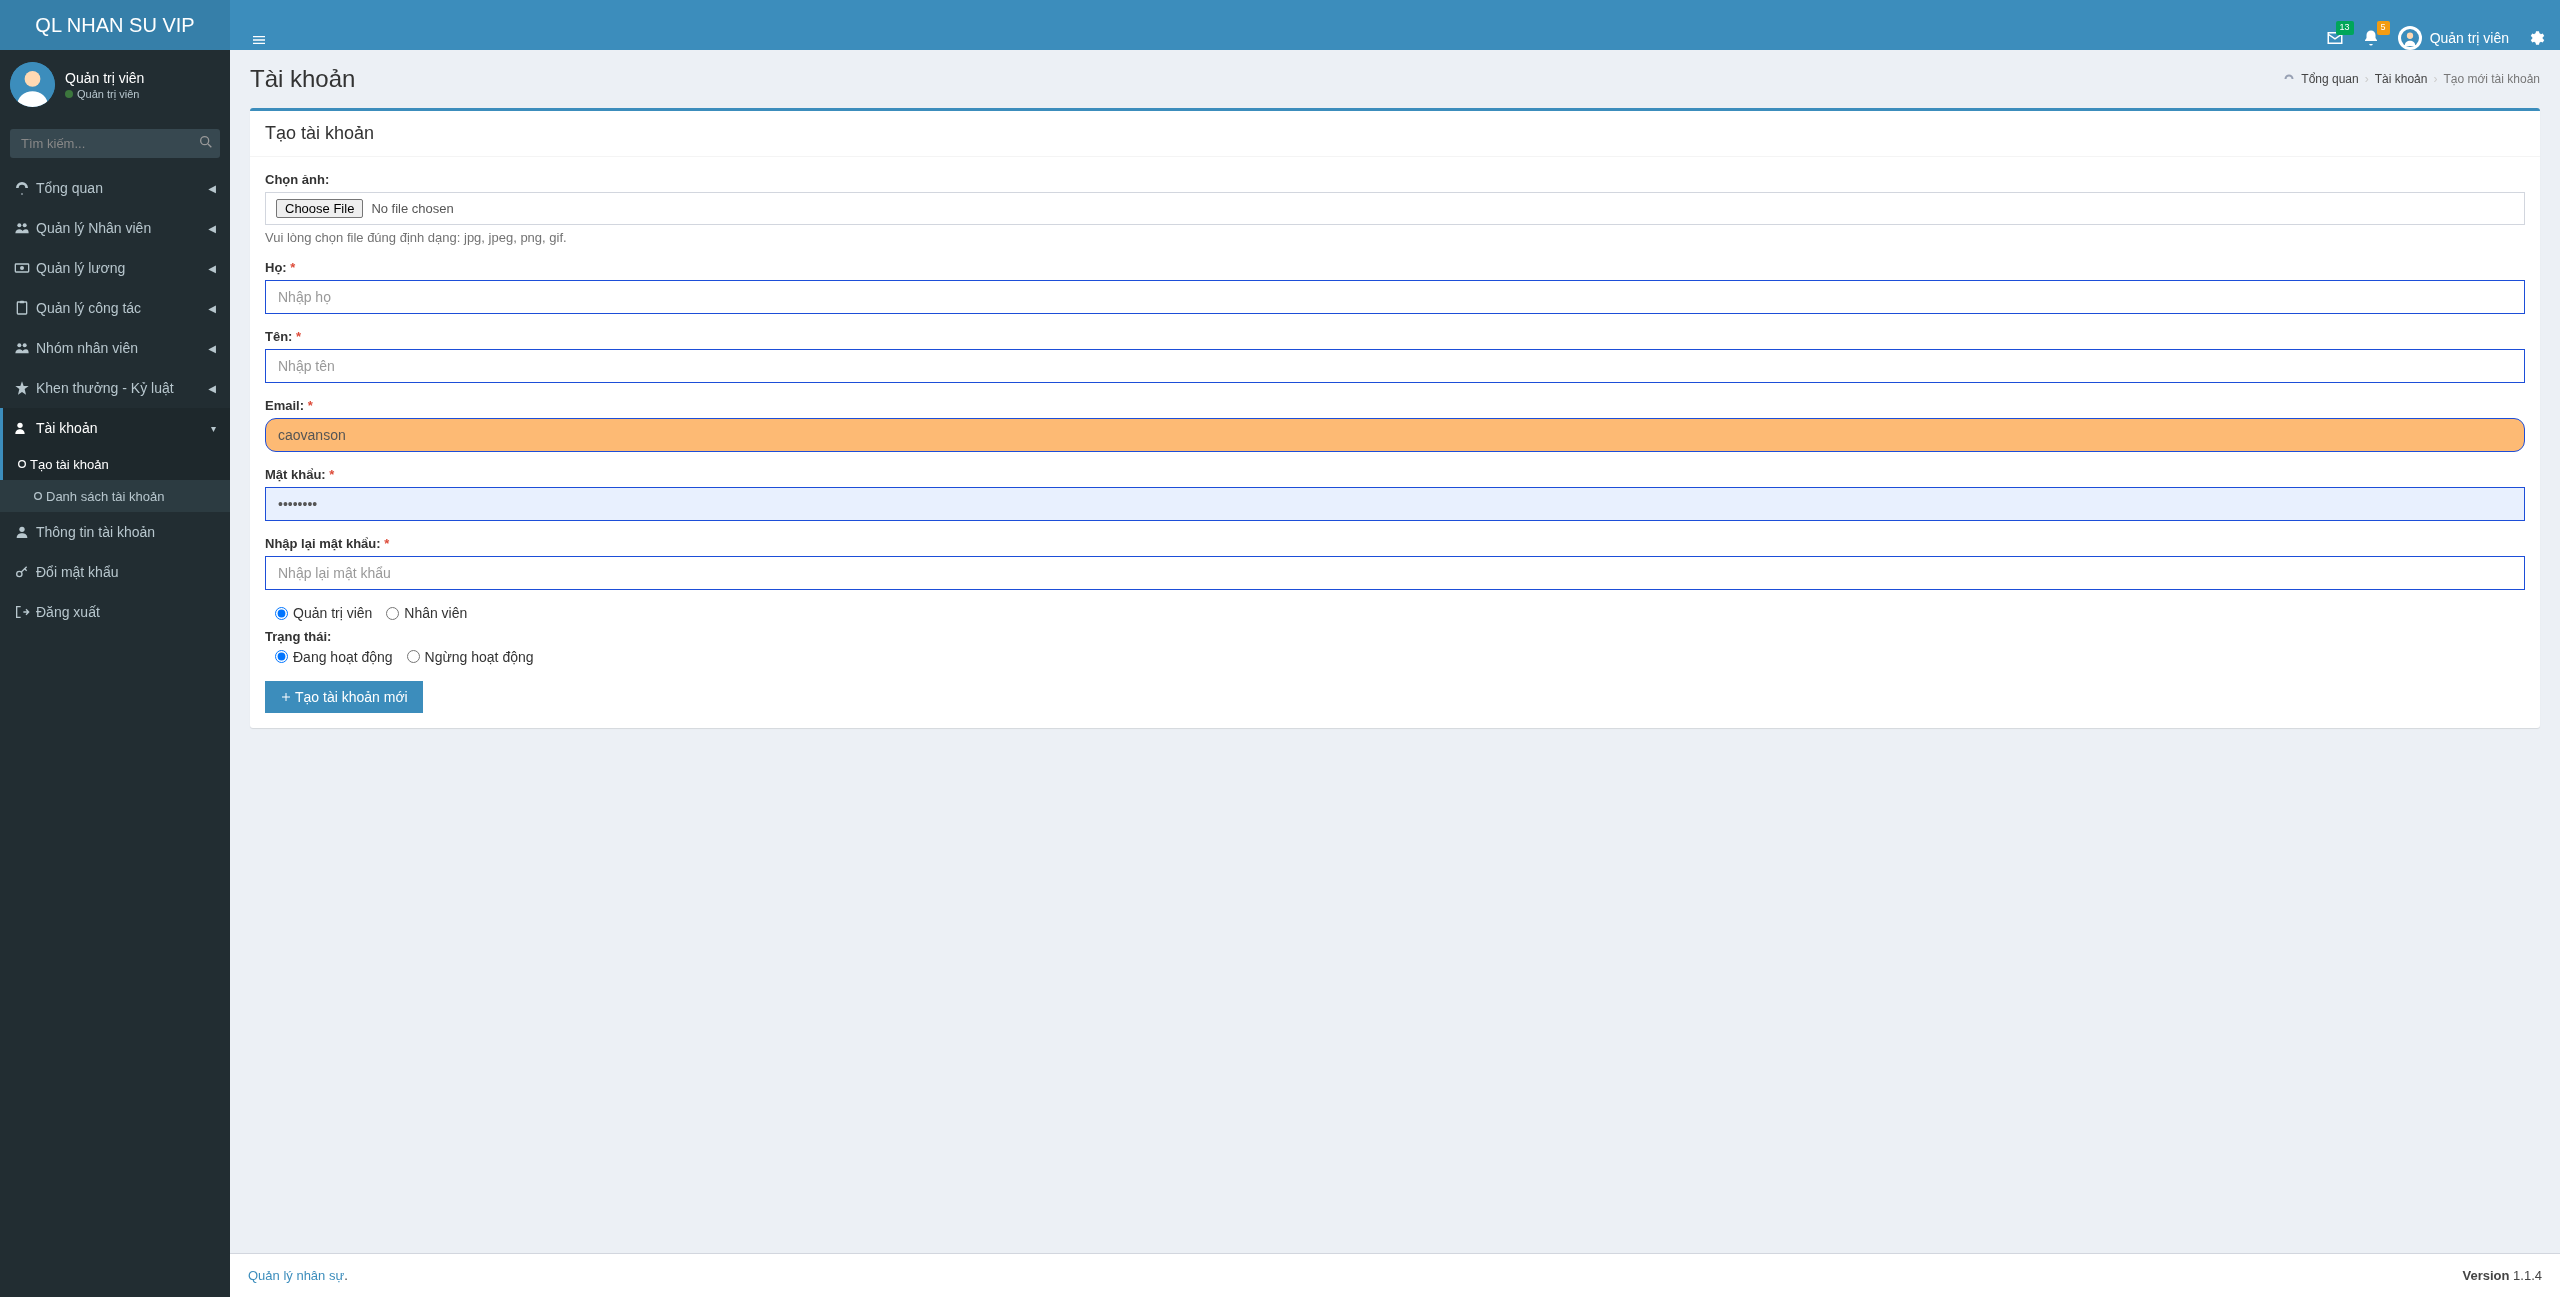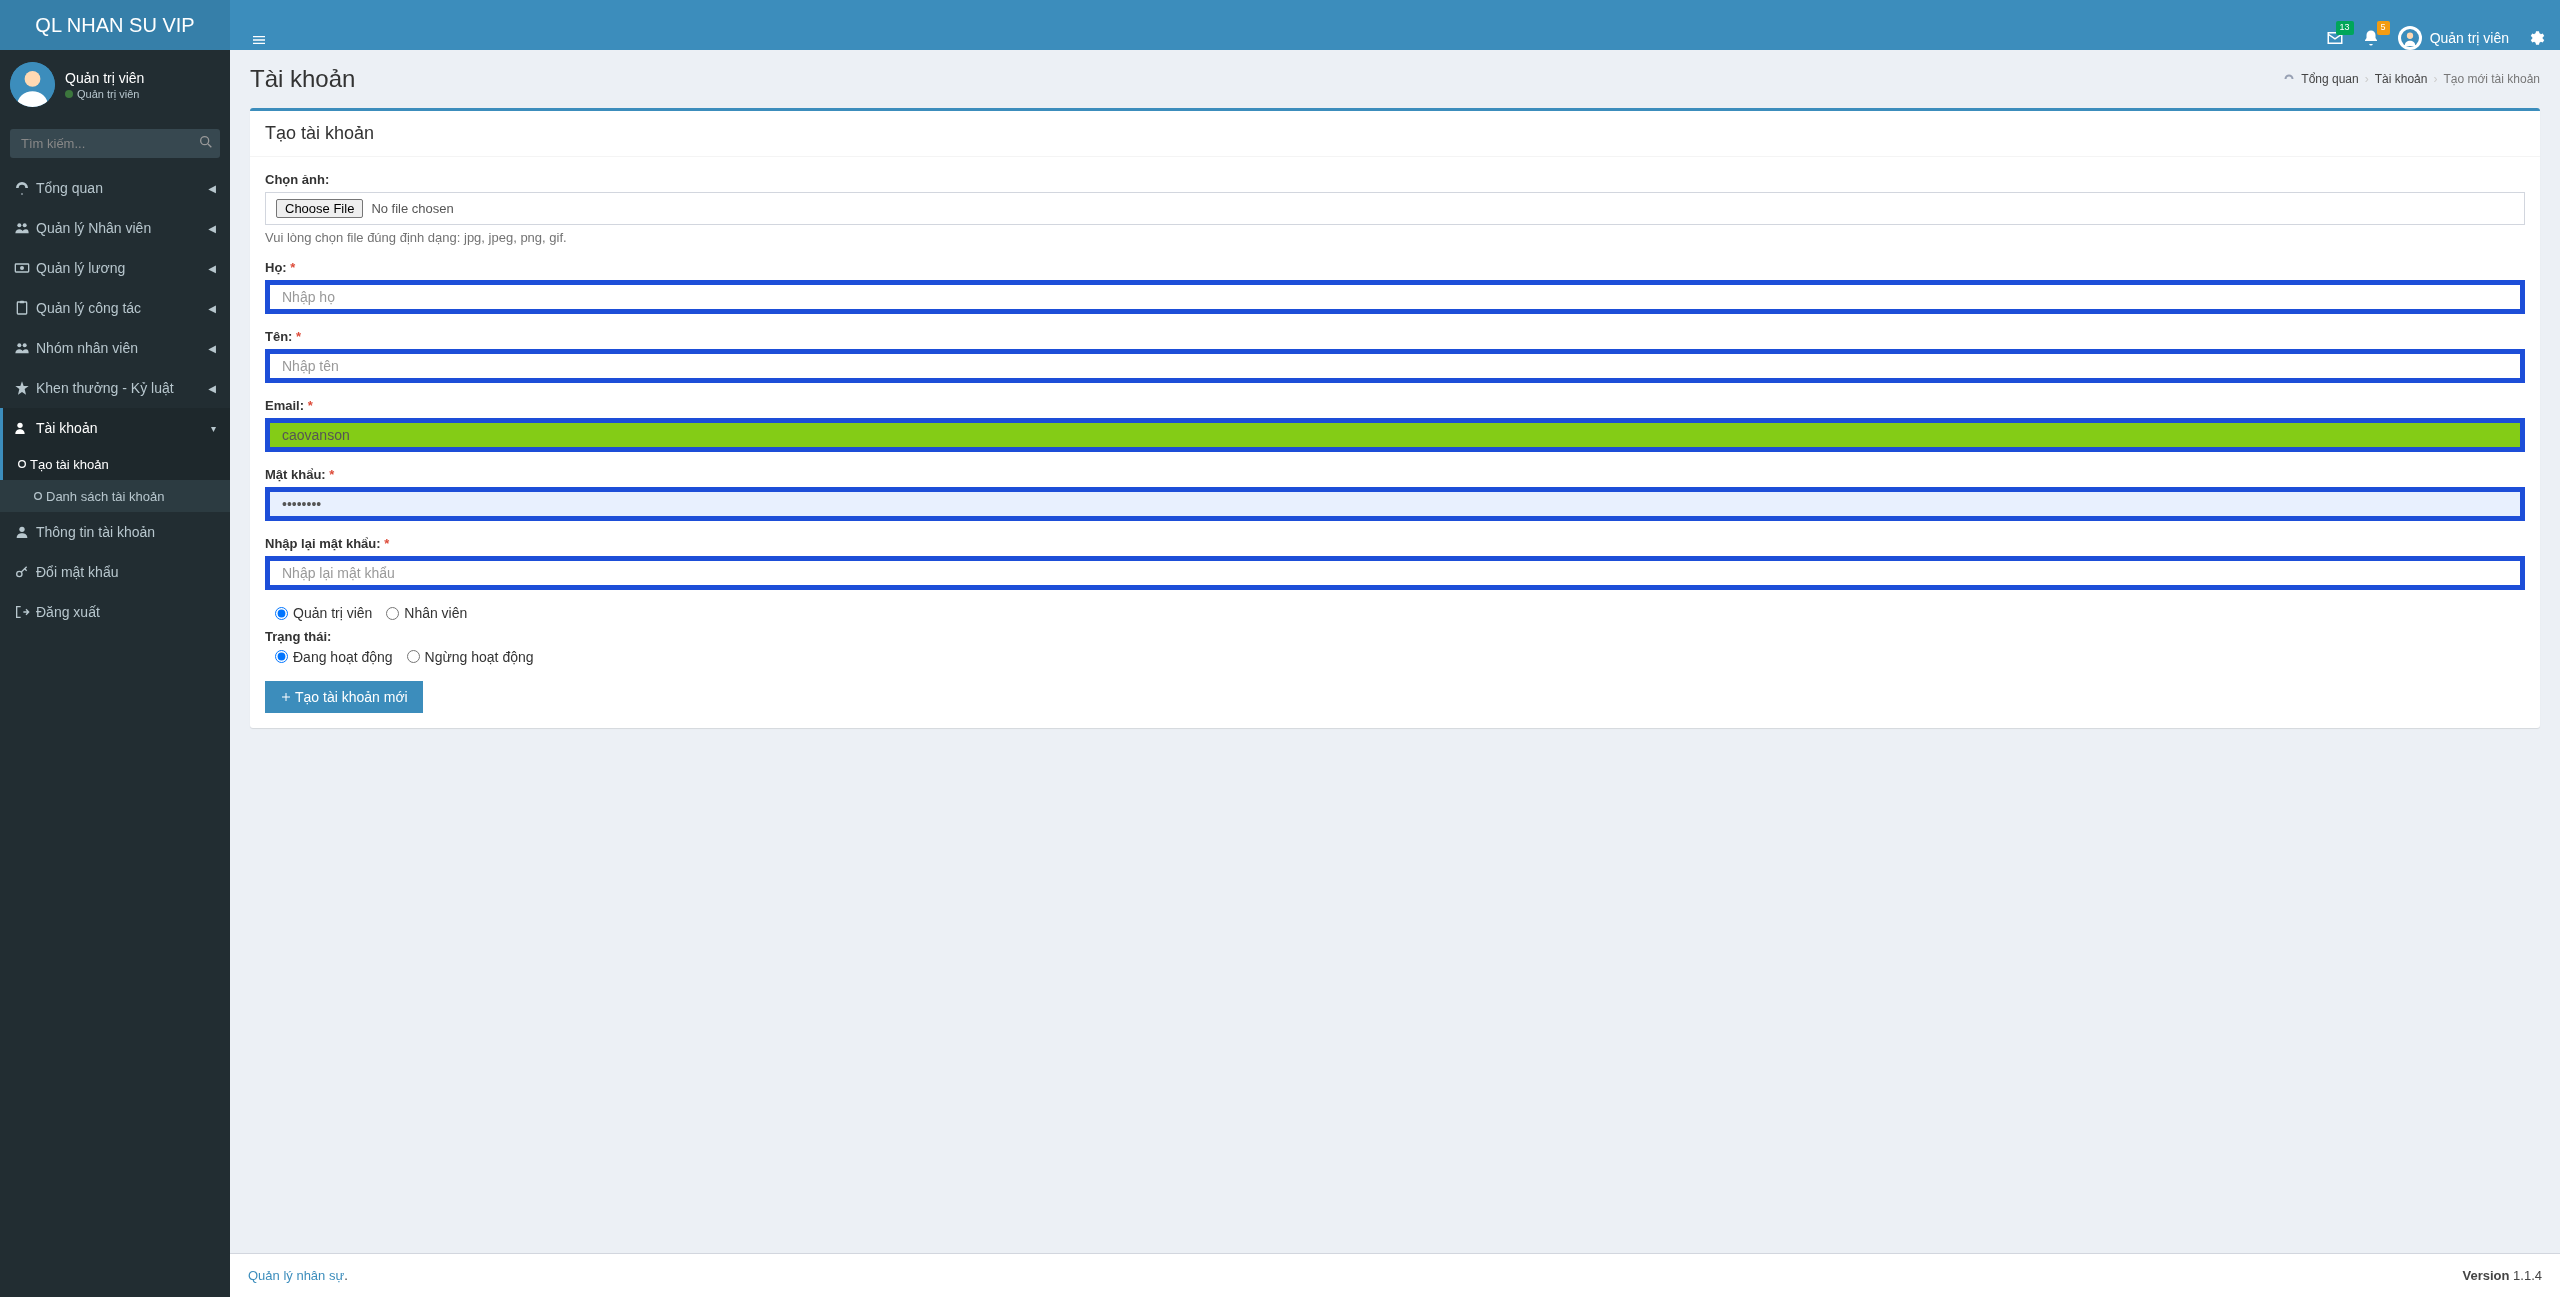--- a/index.html
+++ b/index.html
@@ -51,21 +51,21 @@
 .breadcrumb .crumb.active { color: #777; }
 
 .box { margin: 15px 20px; background: #fff; border-top: 3px solid #3c8dbc; border-radius: 3px; box-shadow: 0 1px 1px rgba(0,0,0,0.1); flex-shrink: 0; }
 .box-header { padding: 12px 15px; border-bottom: 1px solid #f4f4f4; }
 .box-header h3 { font-size: 18px; font-weight: 500; color: #333; }
 .box-body { padding: 15px; }
 
 .form-group { margin-bottom: 15px; }
 .form-group > label { display: block; font-weight: 700; font-size: 13px; margin-bottom: 5px; color: #333; }
 .form-group .req { color: #dd4b39; font-weight: 700; }
-.form-control { display: block; width: 100%; height: 34px; padding: 6px 12px; font-size: 14px; color: #555; background: #fff; border: 5px solid #1d4ed8; border-radius: 0; }
+.form-control { display: block; width: 100%; height: 34px; padding: 6px 12px; font-size: 14px; color: #555; background: #fff; border: 1px solid #1d4ed8; border-radius: 0; }
 .form-control::placeholder { color: #999; }
 .file-input-wrap { border: 1px solid #d2d6de; padding: 6px 10px; display: flex; align-items: center; gap: 8px; }
 .file-btn { font-family: Arial, sans-serif; font-size: 13px; padding: 1px 8px; background: #efefef; border: 1px solid #767676; border-radius: 2px; cursor: pointer; }
 .file-status { color: #555; font-size: 13px; }
 .help-text { color: #737373; font-size: 13px; margin-top: 5px; }
 
 .radio-inline { display: inline-flex; align-items: center; margin-left: 10px; gap: 5px; font-size: 14px; font-weight: 400; color: #333; }
 .radio-inline input { margin: 0; }
 
 .btn { display: inline-flex; align-items: center; gap: 3px; padding: 7px 14px; border: 1px solid transparent; border-radius: 0; font-size: 14px; cursor: pointer; }
@@ -329,21 +329,21 @@
         <input class="form-control" placeholder="Nhập họ" style="">
       </div>
 
       <div class="form-group">
         <label><span>Tên:</span> <span class="req">*</span></label>
         <input class="form-control" placeholder="Nhập tên" style="">
       </div>
 
       <div class="form-group">
         <label><span>Email:</span> <span class="req">*</span></label>
-        <input class="form-control" style="background: #84cc16;" value="caovanson">
+        <input class="form-control" style="background: #fdba74; border-radius: 11px;" value="caovanson">
       </div>
 
       <div class="form-group">
         <label><span>Mật khẩu:</span> <span class="req">*</span></label>
         <input class="form-control" type="password" style="background: rgb(232, 240, 254);" value="••••••••">
       </div>
 
       <div class="form-group">
         <label><span>Nhập lại mật khẩu:</span> <span class="req">*</span></label>
         <input class="form-control" type="password" placeholder="Nhập lại mật khẩu" style="">

